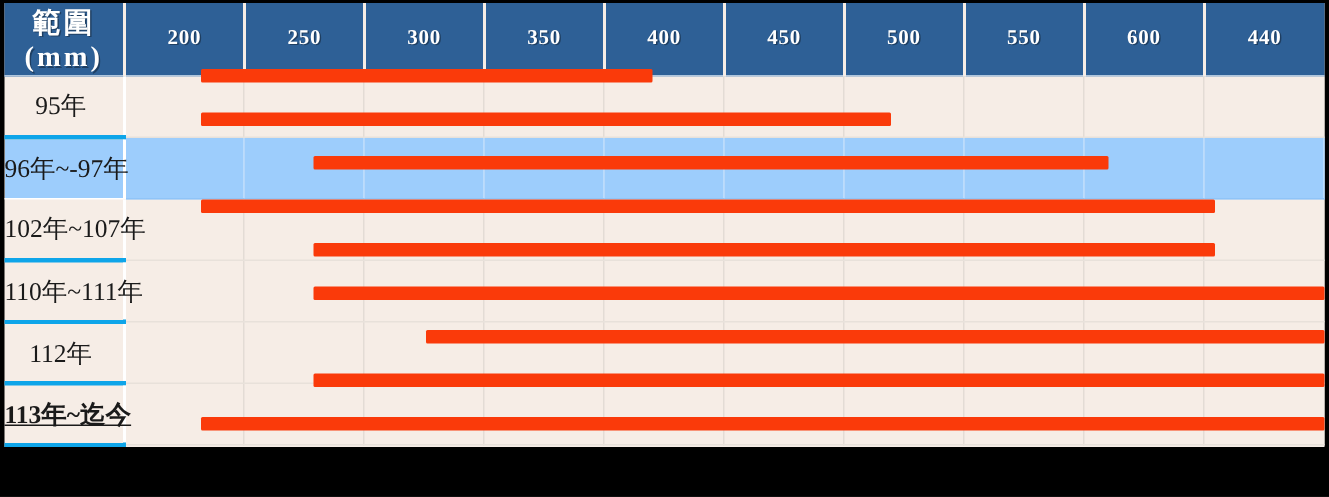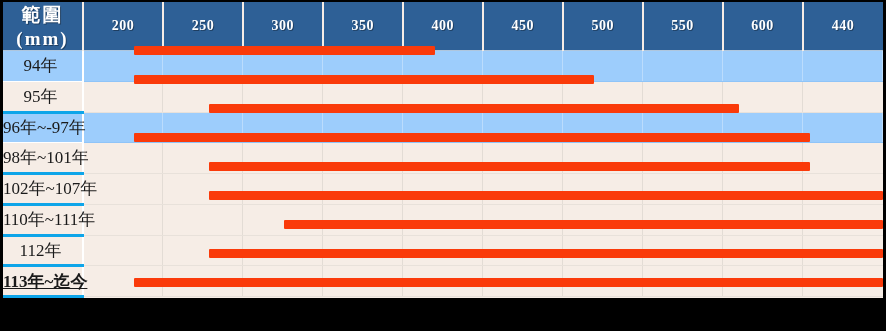--- a/index.html
+++ b/index.html
@@ -130,61 +130,35 @@
         <th class="hdr-cell">350</th>
         <th class="hdr-cell">400</th>
         <th class="hdr-cell">450</th>
         <th class="hdr-cell">500</th>
         <th class="hdr-cell">550</th>
         <th class="hdr-cell">600</th>
         <th class="hdr-cell last">440</th>
       </tr>
     </thead>
     <tbody id="table-body">
-        <tr class="body-row row-blue">
-          <td class="lbl-cell">94年</td>
-          <td class="grid-cell"></td>
-          <td class="grid-cell"></td>
-          <td class="grid-cell"></td>
-          <td class="grid-cell"></td>
-          <td class="grid-cell"></td>
-          <td class="grid-cell"></td>
-          <td class="grid-cell"></td>
-          <td class="grid-cell"></td>
-          <td class="grid-cell"></td>
-          <td class="grid-cell last"></td>
-        </tr>
         <tr class="body-row row-cream">
           <td class="lbl-cell">95年</td>
           <td class="grid-cell"></td>
           <td class="grid-cell"></td>
           <td class="grid-cell"></td>
           <td class="grid-cell"></td>
           <td class="grid-cell"></td>
           <td class="grid-cell"></td>
           <td class="grid-cell"></td>
           <td class="grid-cell"></td>
           <td class="grid-cell"></td>
           <td class="grid-cell last"></td>
         </tr>
         <tr class="body-row row-blue">
           <td class="lbl-cell">96年~-97年</td>
-          <td class="grid-cell"></td>
-          <td class="grid-cell"></td>
-          <td class="grid-cell"></td>
-          <td class="grid-cell"></td>
-          <td class="grid-cell"></td>
-          <td class="grid-cell"></td>
-          <td class="grid-cell"></td>
-          <td class="grid-cell"></td>
-          <td class="grid-cell"></td>
-          <td class="grid-cell last"></td>
-        </tr>
-        <tr class="body-row row-cream">
-          <td class="lbl-cell">98年~101年</td>
           <td class="grid-cell"></td>
           <td class="grid-cell"></td>
           <td class="grid-cell"></td>
           <td class="grid-cell"></td>
           <td class="grid-cell"></td>
           <td class="grid-cell"></td>
           <td class="grid-cell"></td>
           <td class="grid-cell"></td>
           <td class="grid-cell"></td>
           <td class="grid-cell last"></td>

